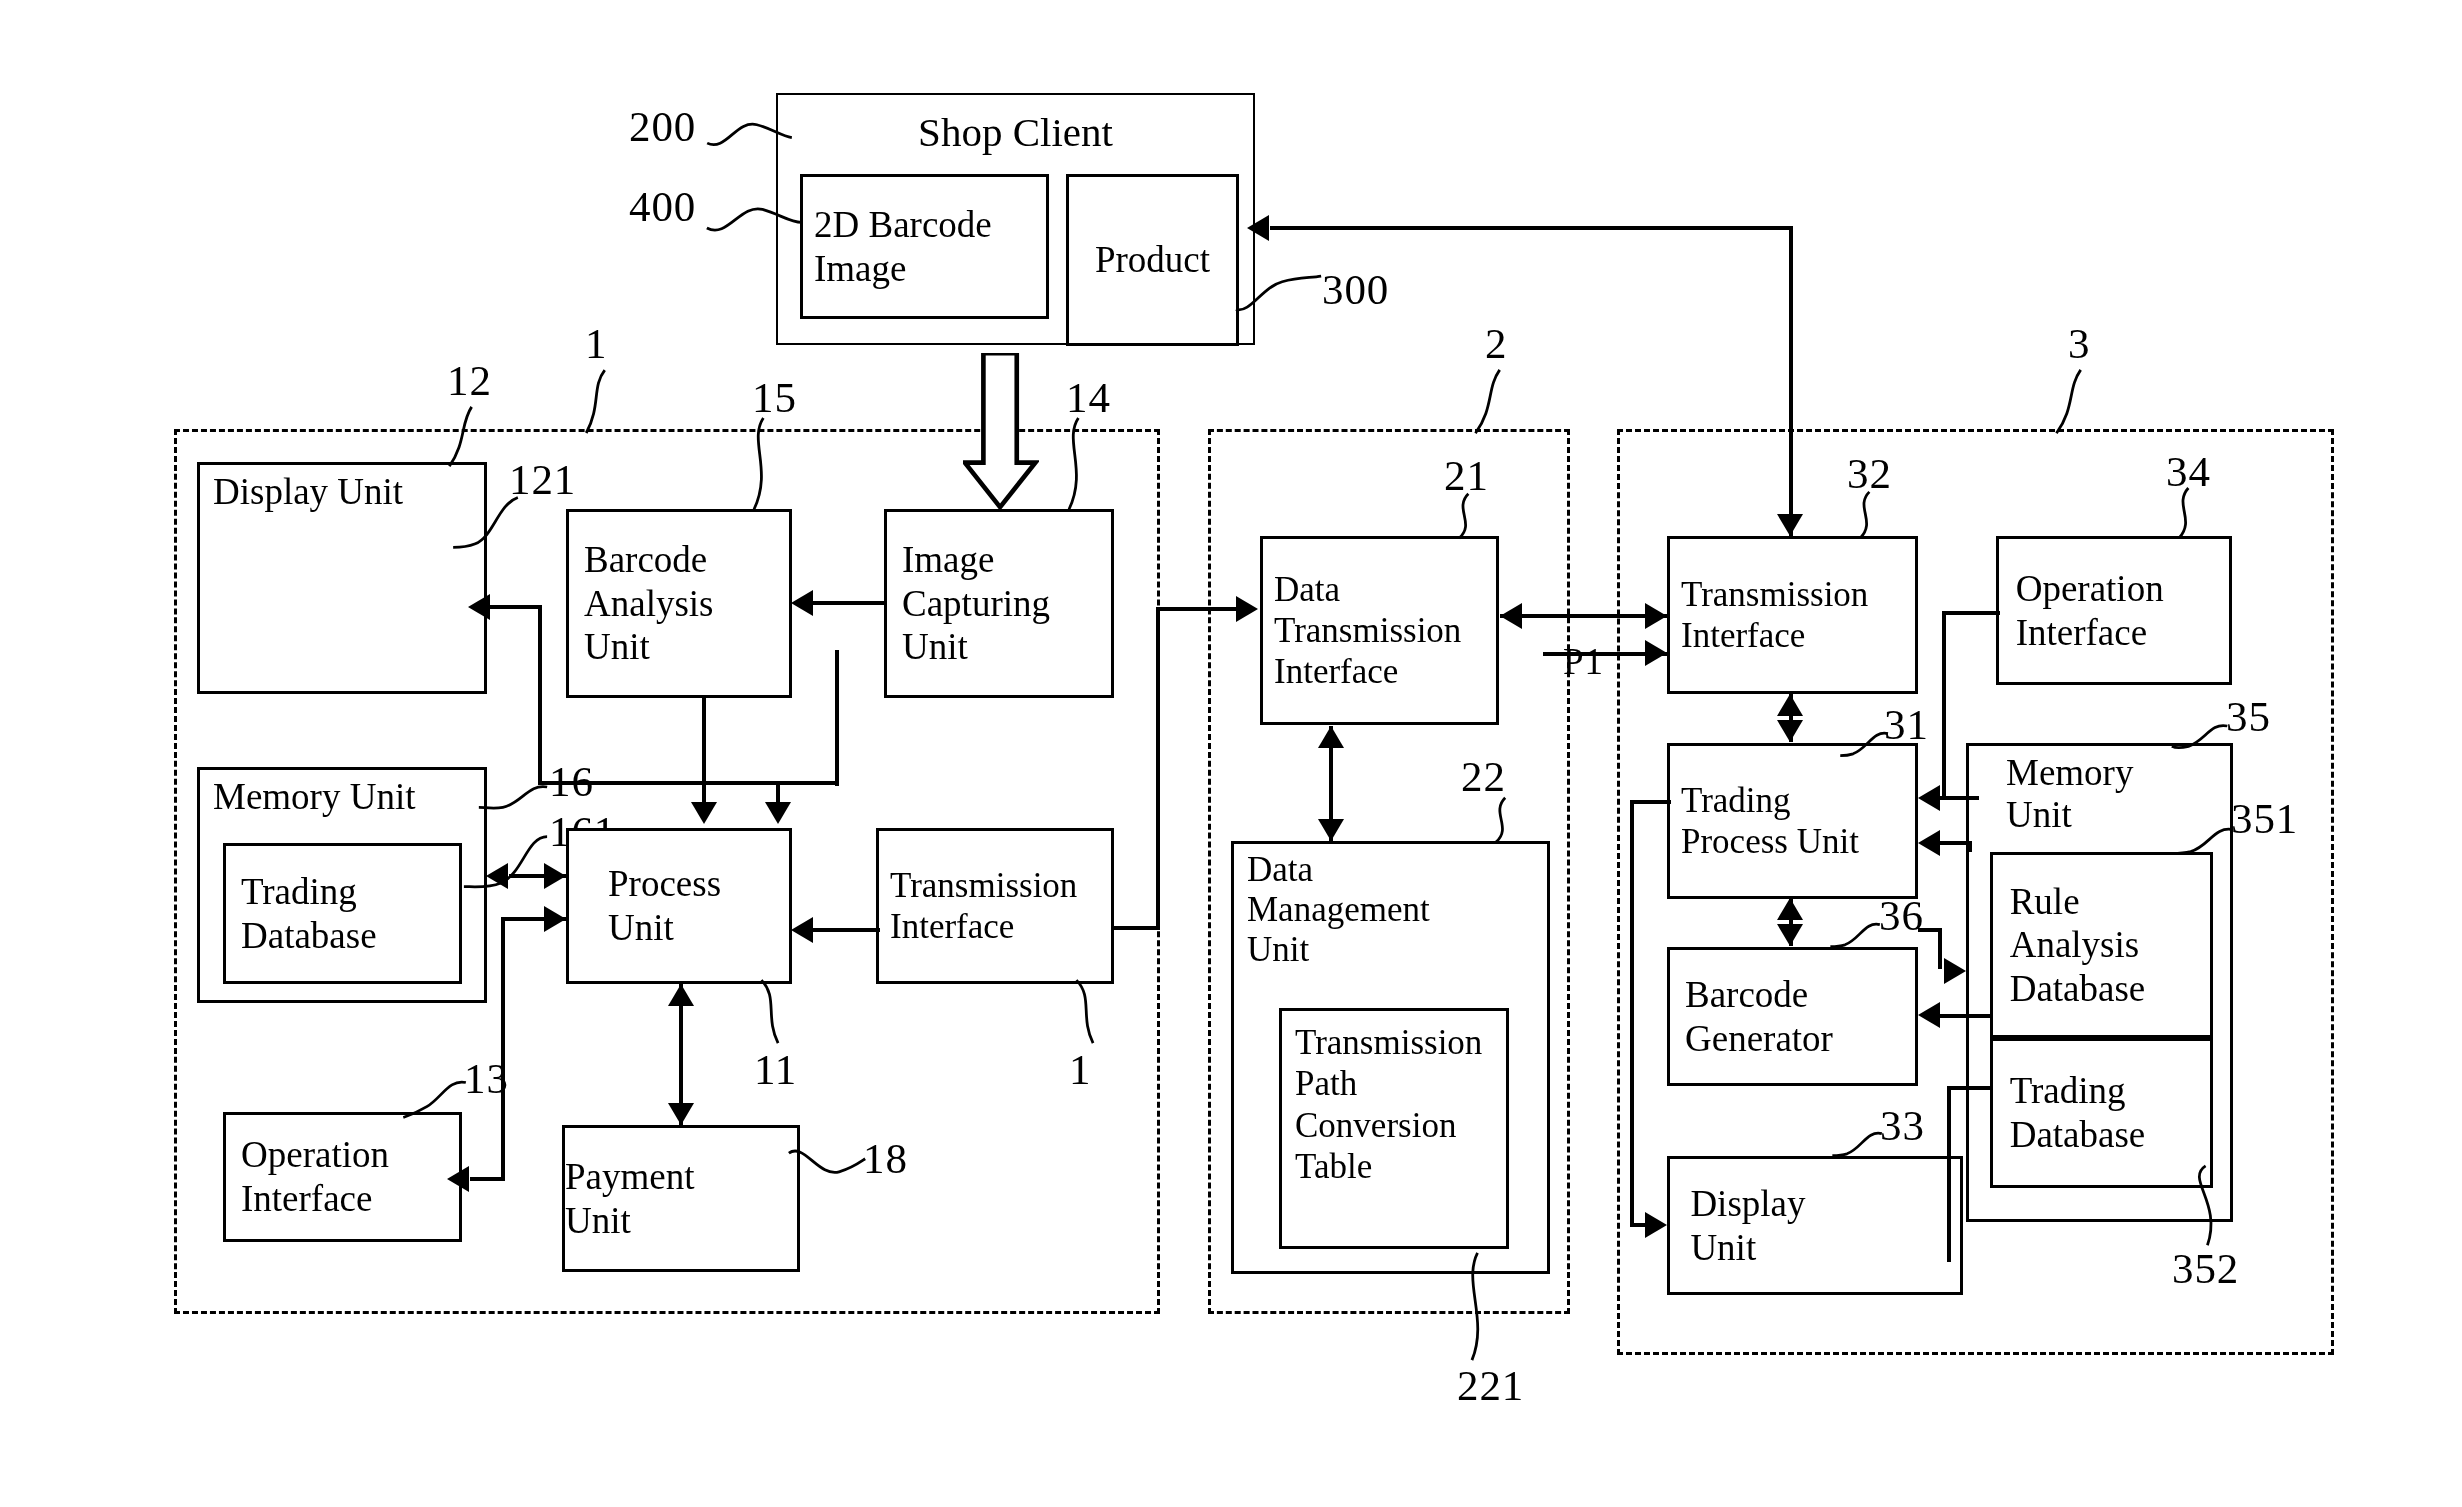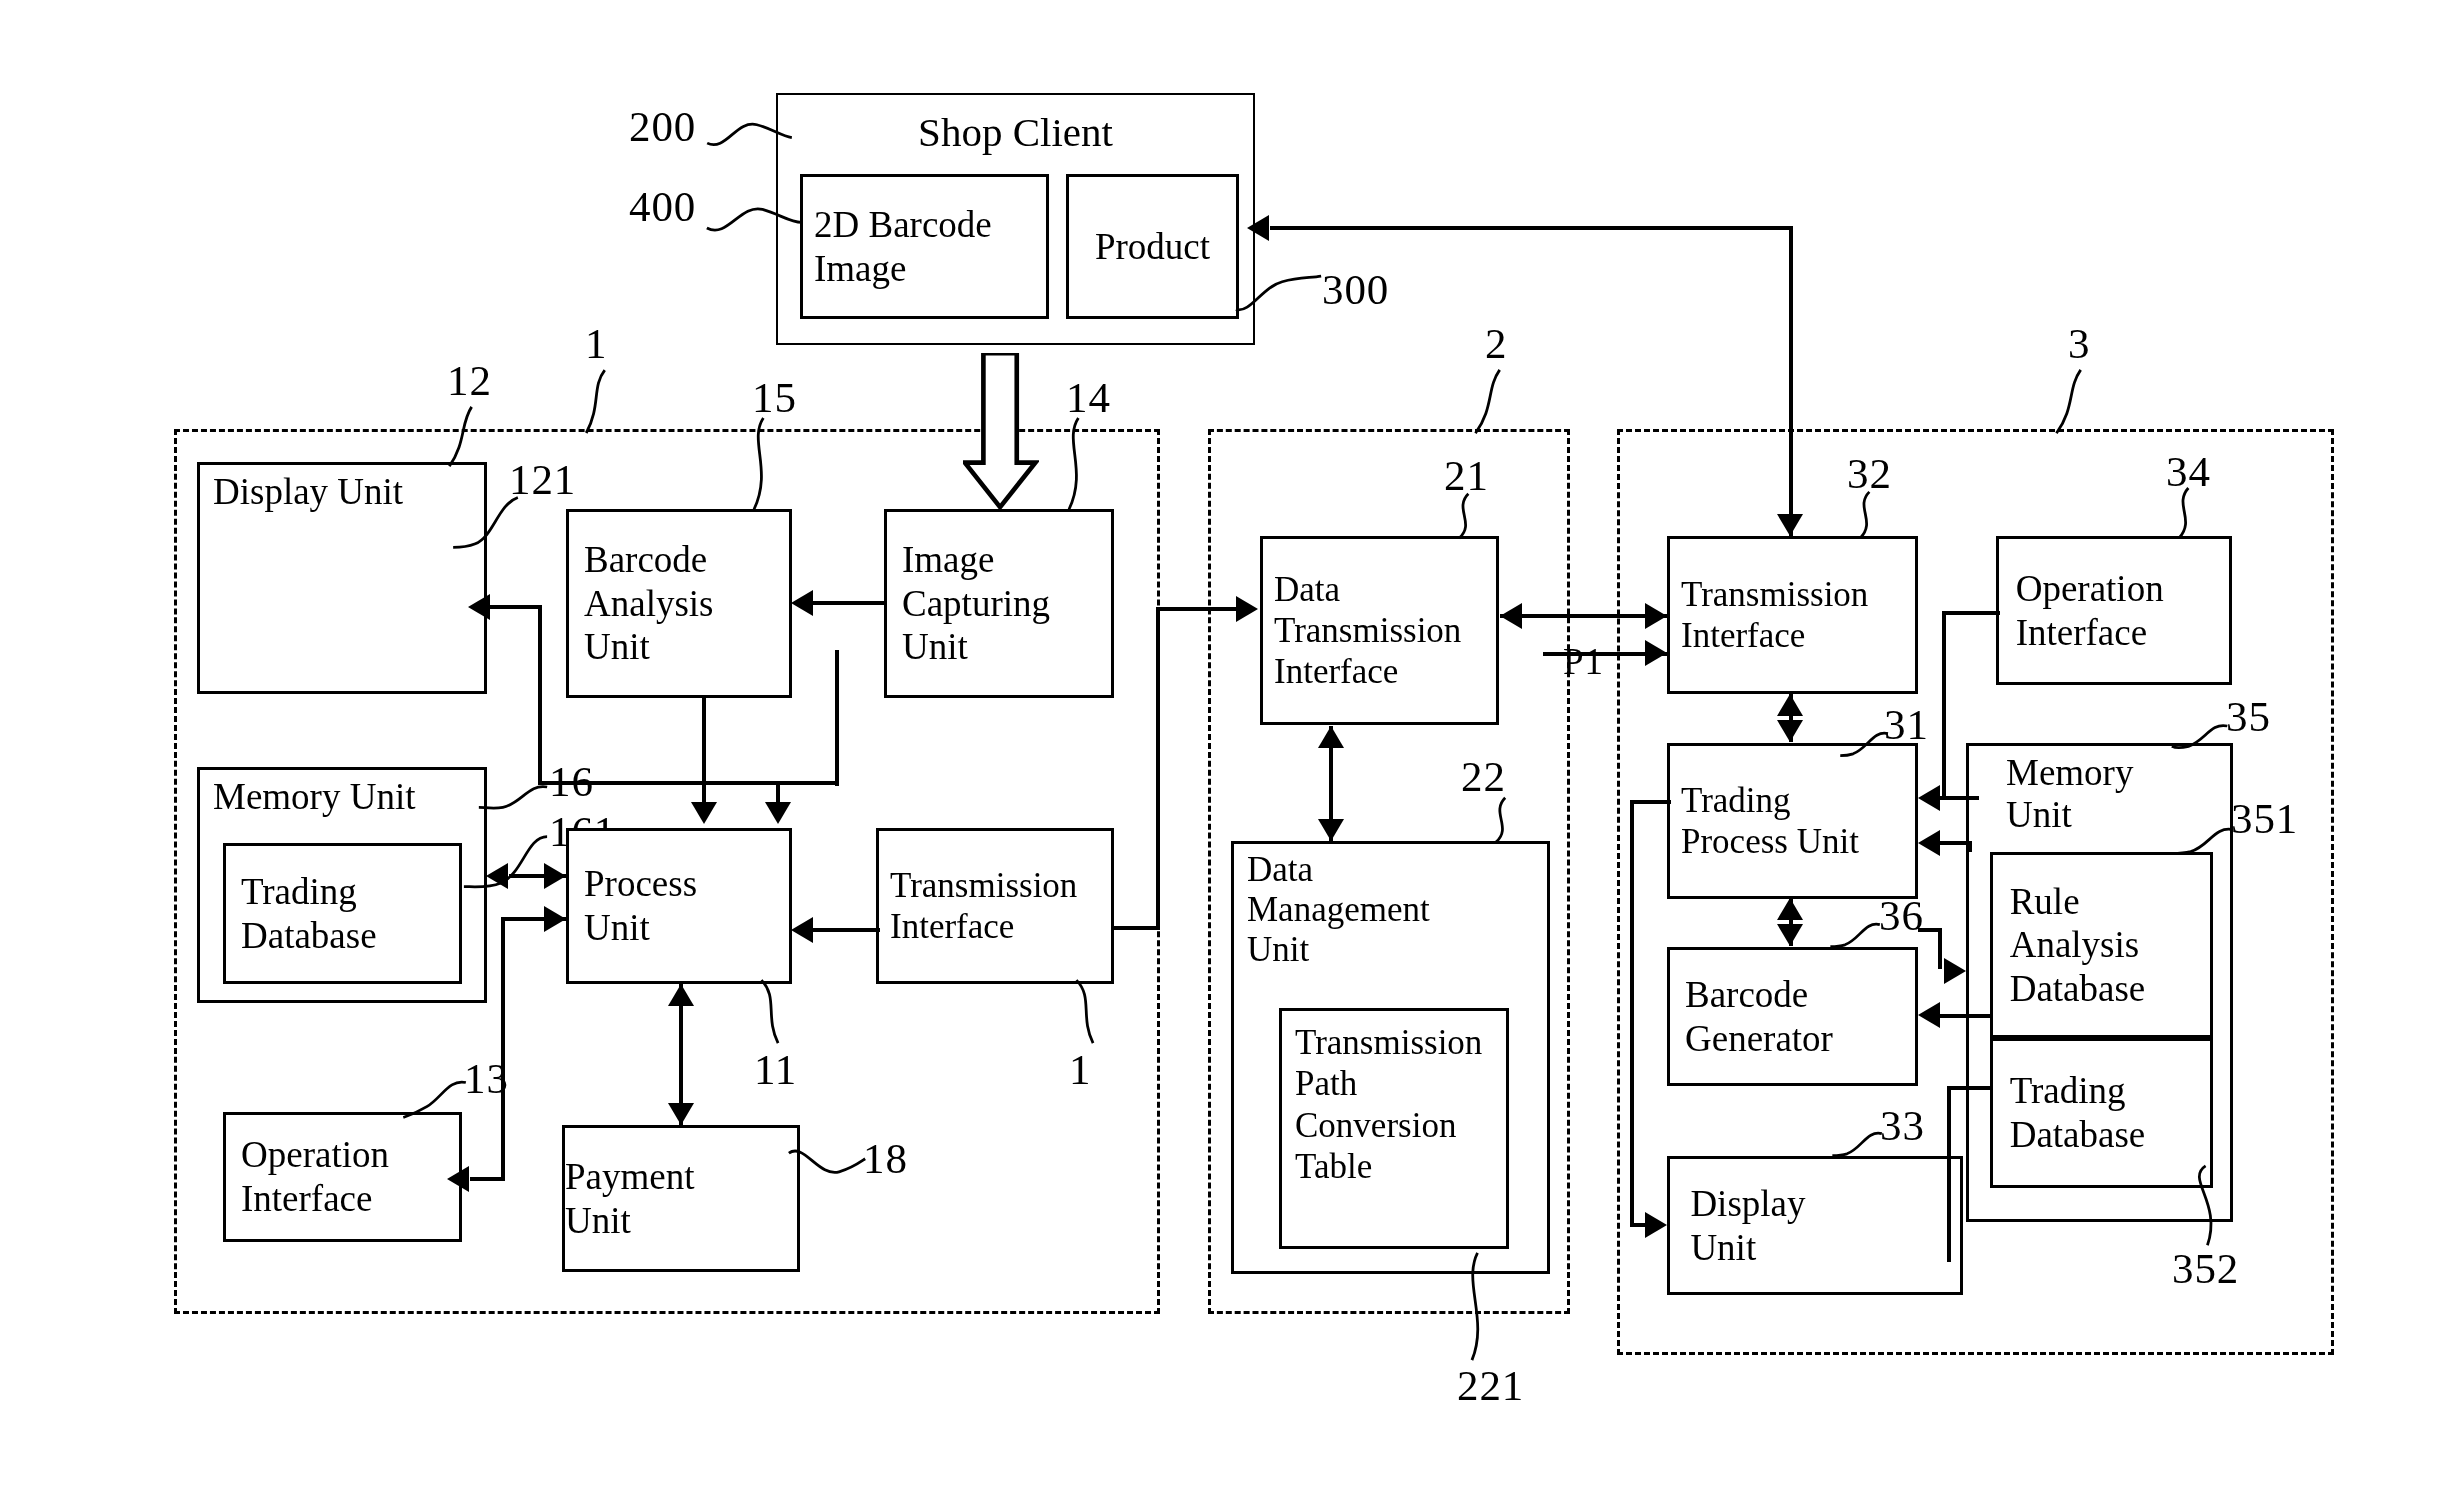--- a/index.html
+++ b/index.html
@@ -46,21 +46,21 @@
 
 <div id="stage">
 
   <div class="box thin" style="left:776px;top:93px;width:479px;height:252px;display:block;">
     <div class="txt" style="text-align:center;font-size:41px;padding-top:13px;">Shop Client</div>
   </div>
   <div class="box ctr" style="left:800px;top:174px;width:249px;height:145px;">
     <span class="txt" style="white-space:pre-line;text-align:left;padding-left:11px;">2D Barcode
 Image</span>
   </div>
-  <div class="box ctr" style="left:1066px;top:174px;width:173px;height:145px;">
+  <div class="box ctr" style="left:1066px;top:174px;width:173px;height:172px;">
     <span class="txt">Product</span>
   </div>
 
   <div class="ref" style="left:629px;top:102px;">200</div>
   <div class="ref" style="left:629px;top:182px;">400</div>
   <div class="ref" style="left:1322px;top:265px;">300</div>
   <svg class="leader" style="left:705px;top:110px;" width="89" height="46" viewBox="0 0 96 50">
       <path d="M2,36 C22,46 34,10 56,16 C74,21 82,28 94,30" stroke="#000" stroke-width="3" fill="none"></path>
     </svg>
   <svg class="leader" style="left:705px;top:189px;" width="102" height="52" viewBox="0 0 110 56">
@@ -137,21 +137,21 @@
   <div class="box ctr" style="left:884px;top:509px;width:230px;height:189px;">
     <span class="txt" style="white-space:pre-line;text-align:left;padding-left:15px;">Image
 Capturing
 Unit</span>
   </div>
   <div class="ref" style="left:1066px;top:373px;">14</div>
   <svg class="leader" style="left:1056px;top:416px;" width="41" height="97" viewBox="0 0 44 104">
       <path d="M24,2 C8,26 34,58 14,100" stroke="#000" stroke-width="3" fill="none"></path>
     </svg>
 
-  <div class="box ctr" style="left:566px;top:828px;width:226px;height:156px;">
+  <div class="box ctr" style="left:566px;top:828px;width:226px;height:156px;padding-left:24px;">
     <span class="txt" style="white-space:pre-line;text-align:left;padding-left:15px;">Process
 Unit</span>
   </div>
   <div class="ref" style="left:754px;top:1045px;">11</div>
   <svg class="leader" style="left:754px;top:978px;" width="37" height="69" viewBox="0 0 40 74">
       <path d="M8,2 C26,20 12,42 26,70" stroke="#000" stroke-width="3" fill="none"></path>
     </svg>
 
   <div class="box ctr" style="left:876px;top:828px;width:238px;height:156px;">
     <span class="txt" style="white-space:pre-line;text-align:left;padding-left:11px;font-size:35px;">Transmission

